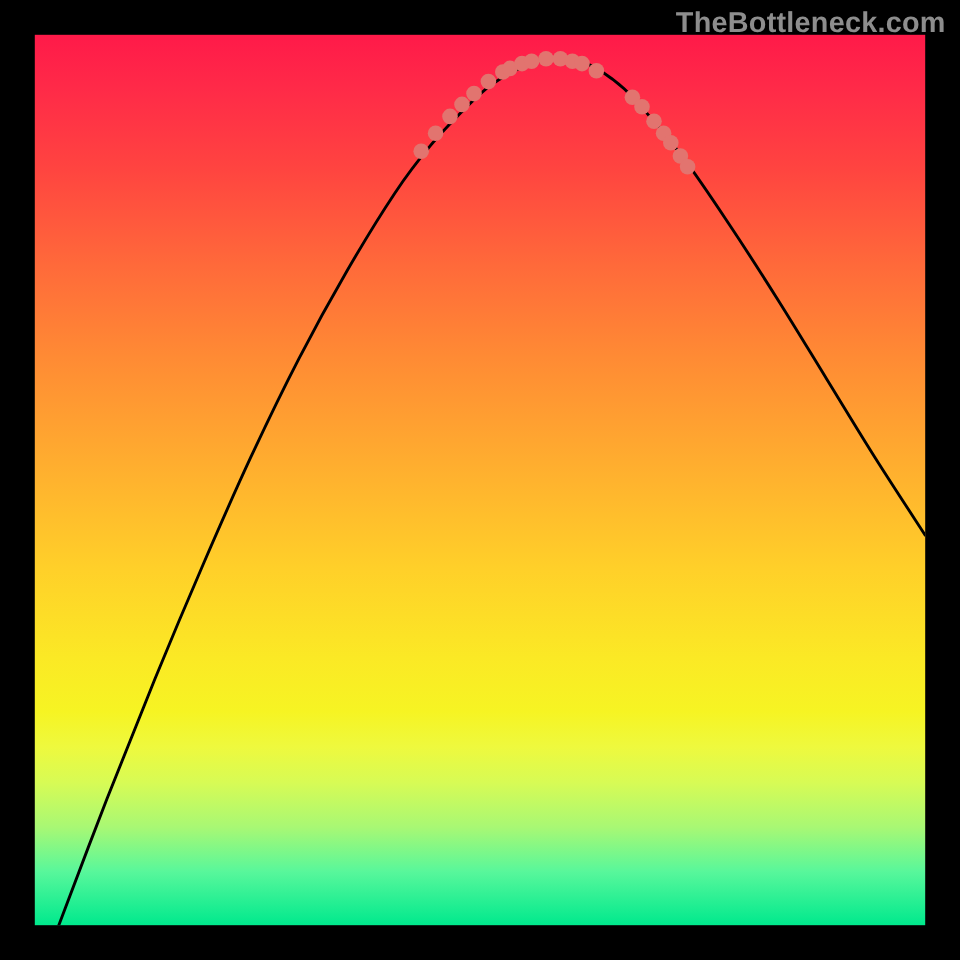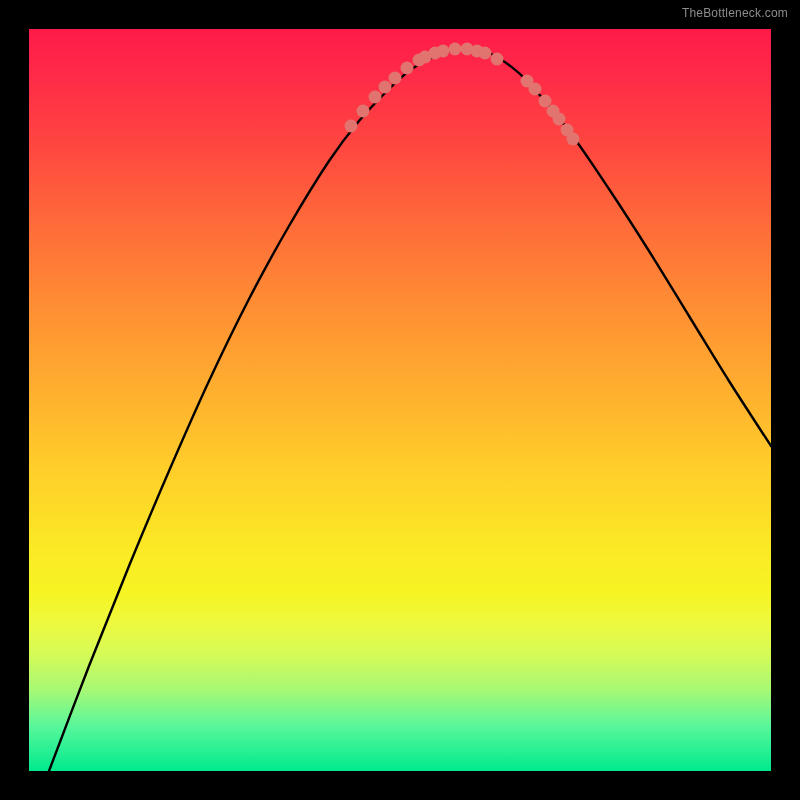--- a/index.html
+++ b/index.html
@@ -40,22 +40,22 @@
       #a8f874 89%,
       #58f79b 94%,
       #00e98d 100%
     );
   }
   .watermark {
     position: absolute;
     top: 6px;
     right: 12px;
     color: #8d8d8d;
-    font-size: 12px;
-    font-weight: 400;
+    font-size: 24px;
+    font-weight: 700;
     letter-spacing: 0.2px;
     user-select: none;
   }
   svg.curve {
     position: absolute;
     top: 0;
     left: 0;
   }
 </style>
 </head>

